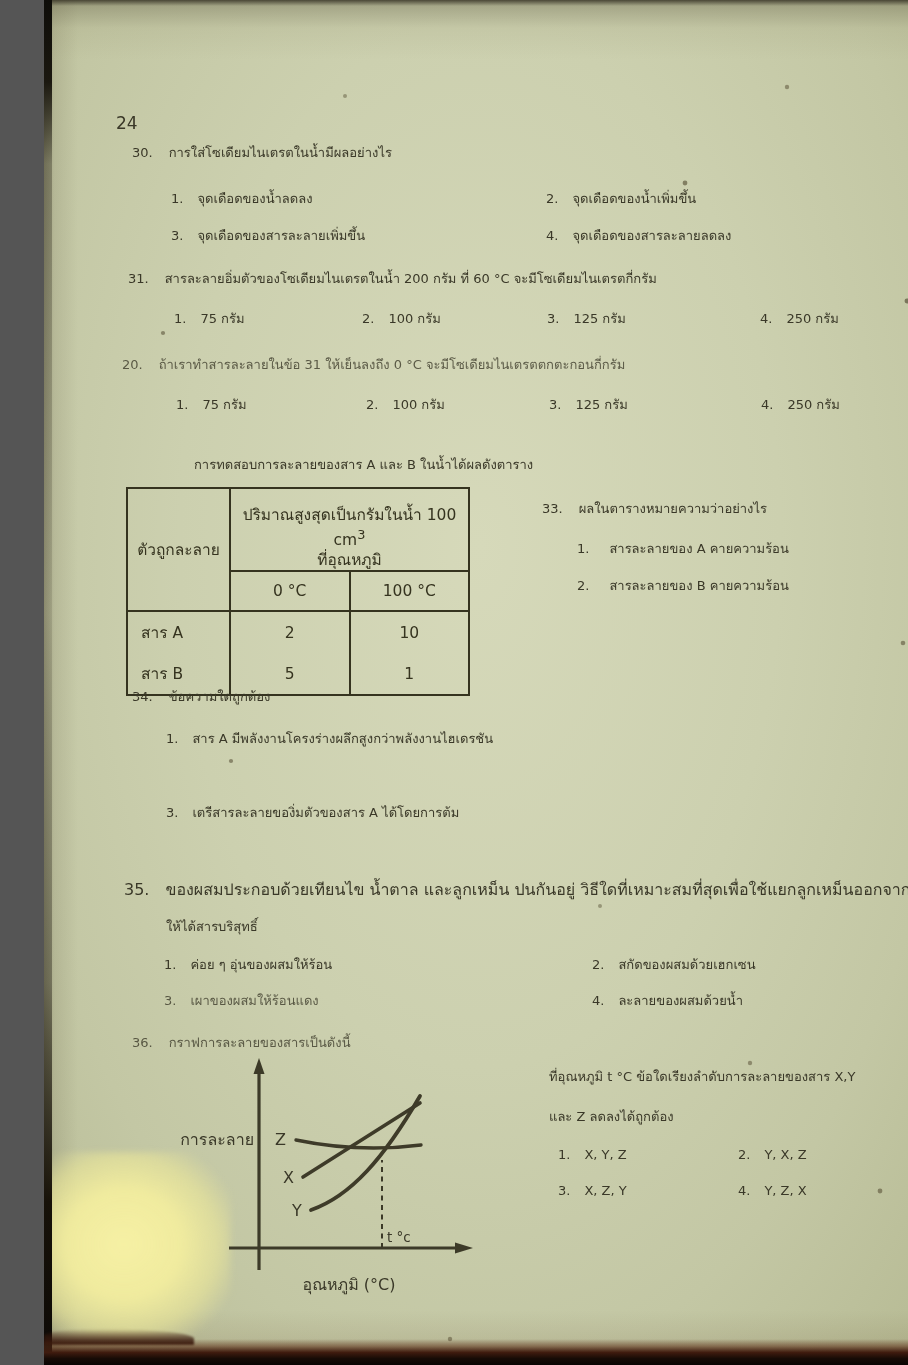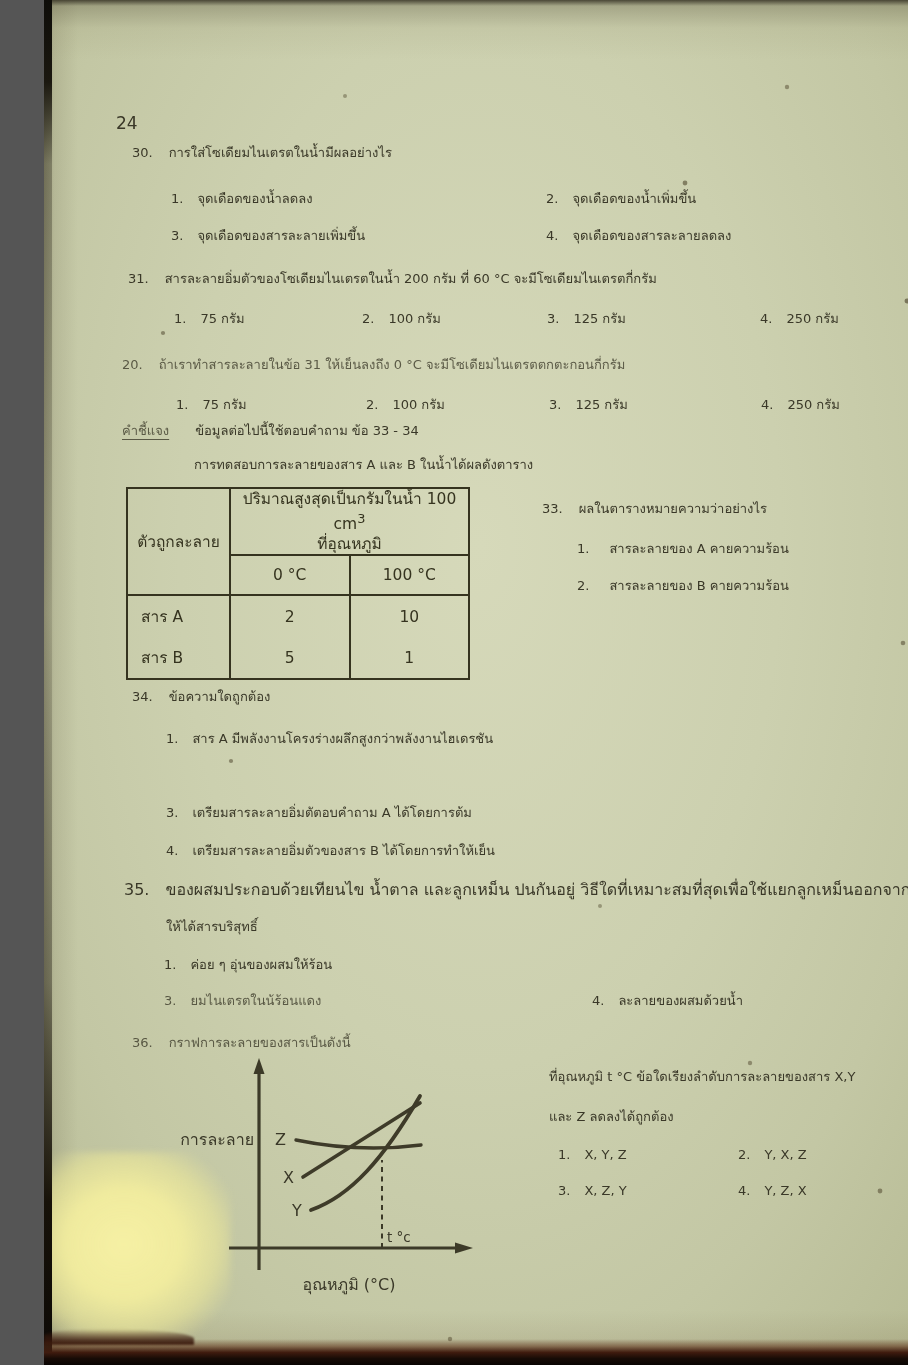--- a/index.html
+++ b/index.html
@@ -36,21 +36,21 @@
   .data-table td{border:2px solid #35331f;padding:0;vertical-align:middle;}
   .data-table .c1{width:101px;}
   .data-table .c2{width:124px;}
   .data-table .c3{width:119px;}
   .data-table .hrow1 td{height:63px;}
   .data-table .hrow2 td{height:38px;}
   .data-table .brow td{height:41px;}
   .data-table .rA td{border-bottom:none;}
   .data-table .rB td{border-top:none;}
   .data-table .lbl{text-align:left;padding-left:13px;}
-  .amount-hdr{line-height:20px;padding-top:0;display:block;}
+  .amount-hdr{line-height:20px;padding-top:16px;display:block;}
 
   
   .graph{position:absolute;left:115px;top:1052px;z-index:2;}
   .graph text{font-family:"DejaVu Sans",sans-serif;fill:#3a3828;}
   .glabel{font-size:16px;}
   .gsmall{font-size:13.5px;}
 
   
   .smudge{position:absolute;left:2px;top:1152px;width:185px;height:192px;z-index:1;
     background:radial-gradient(ellipse at 42% 48%, rgba(247,241,164,0.98) 0%, rgba(245,239,158,0.9) 38%, rgba(240,235,152,0.55) 62%, rgba(238,233,150,0) 80%);
@@ -132,23 +132,20 @@
     <div class="ln" style="left:322px;top:392px">
       <span class="onum">2.</span><span class="otxt">100  กรัม</span>
     </div>
     <div class="ln" style="left:505px;top:392px">
       <span class="onum">3.</span><span class="otxt">125  กรัม</span>
     </div>
     <div class="ln" style="left:717px;top:392px">
       <span class="onum">4.</span><span class="otxt">250  กรัม</span>
     </div>
 
-    <div class="ln" style="left:78px;top:418px">
-      <span class="underl faded">คำชี้แจง</span><span style="margin-left:26px">ข้อมูลต่อไปนี้ใช้ตอบคำถาม ข้อ 33 - 34</span>
-    </div>
 
     <div class="ln" style="left:150px;top:452px">การทดสอบการละลายของสาร A และ B ในน้ำได้ผลดังตาราง</div>
 
     <table class="data-table">
       <tbody>
           <tr class="hrow1">
         <td class="c1" rowspan="2">ตัวถูกละลาย</td>
         <td colspan="2">
           <span class="amount-hdr"><span>ปริมาณสูงสุดเป็นกรัมในน้ำ 100 cm</span><sup>3</sup></span>
           <span class="amount-hdr" style="padding-top:0">ที่อุณหภูมิ</span>
@@ -181,35 +178,35 @@
       <span class="onum">2.</span><span class="otxt" style="margin-left:20px">สารละลายของ B คายความร้อน</span>
     </div>
 
     <div class="ln" style="left:88px;top:684px">
       <span class="qno">34.</span><span class="qtxt">ข้อความใดถูกต้อง</span>
     </div>
     <div class="ln" style="left:122px;top:726px">
       <span class="onum">1.</span><span class="otxt">สาร A มีพลังงานโครงร่างผลึกสูงกว่าพลังงานไฮเดรชัน</span>
     </div>
     <div class="ln" style="left:122px;top:800px">
-      <span class="onum">3.</span><span class="otxt">เตรียมสารละลายอิ่มตัตอบคำถาม A ได้โดยการต้ม</span>
-    </div>
-    <div class="ln" style="left:122px;top:838px">
-      <span class="onum">4.</span><span class="otxt">เตรียมสารละลายอิ่มตัวของสาร B ได้โดยการทำให้เย็น</span>
+      <span class="onum">3.</span><span class="otxt">เตรีสารละลายของิ่มตัวของสาร A ได้โดยการต้ม</span>
     </div>
 
     <div class="ln small-l" style="left:80px;top:877px">
       <span class="qno">35.</span><span class="qtxt">ของผสมประกอบด้วยเทียนไข น้ำตาล และลูกเหม็น ปนกันอยู่ วิธีใดที่เหมาะสมที่สุดเพื่อใช้แยกลูกเหม็นออกจากของผสม</span>
     </div>
     <div class="ln" style="left:122px;top:914px">ให้ได้สารบริสุทธิ์</div>
     <div class="ln" style="left:120px;top:952px">
       <span class="onum">1.</span><span class="otxt">ค่อย ๆ อุ่นของผสมให้ร้อน</span>
     </div>
+    <div class="ln" style="left:548px;top:952px">
+      <span class="onum">2.</span><span class="otxt">สกัดของผสมด้วยเฮกเซน</span>
+    </div>
     <div class="ln faded" style="left:120px;top:988px">
-      <span class="onum">3.</span><span class="otxt">ยมไนเตรตในน้ร้อนแดง</span>
+      <span class="onum">3.</span><span class="otxt">เผาของผสมให้ร้อนแดง</span>
     </div>
     <div class="ln" style="left:548px;top:988px">
       <span class="onum">4.</span><span class="otxt">ละลายของผสมด้วยน้ำ</span>
     </div>
 
     <div class="ln faded" style="left:88px;top:1030px">
       <span class="qno">36.</span><span class="qtxt">กราฟการละลายของสารเป็นดังนี้</span>
     </div>
 
     <svg class="graph" width="335" height="255" viewBox="0 0 335 255">

